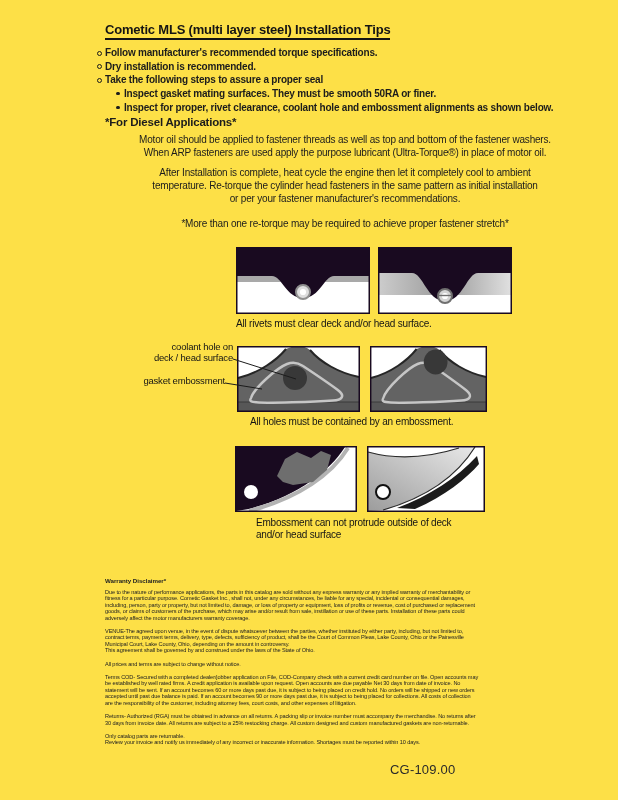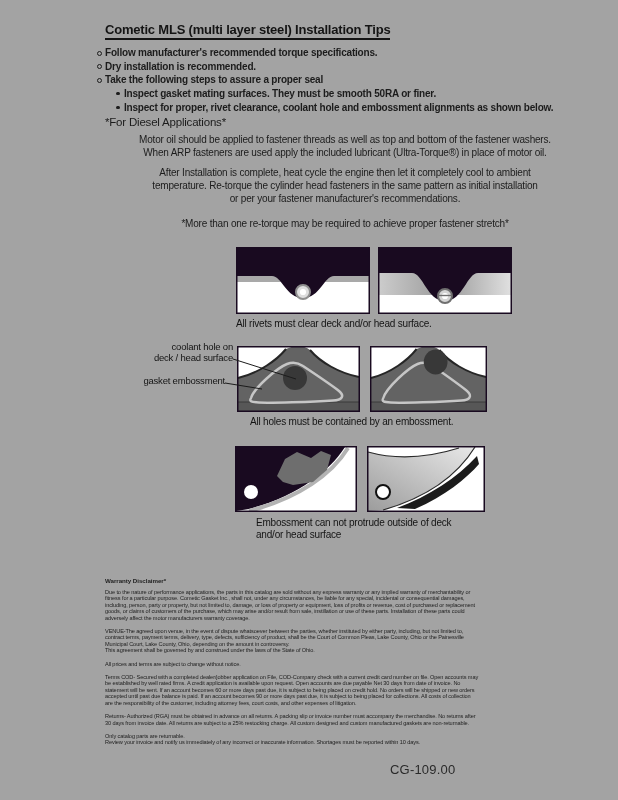--- a/index.html
+++ b/index.html
@@ -1,17 +1,17 @@
 <!DOCTYPE html>
 <html><head>
 <meta charset="utf-8">
 <style>
   html,body{margin:0;padding:0;background:#ffffff;}
   .page{
-    position:relative;width:618px;height:800px;background:#a3a3a3;
+    position:relative;width:618px;height:800px;background:#fde047;
     font-family:"Liberation Sans",sans-serif;color:#1c1c1c;overflow:hidden;
   }
   
   .tips{position:absolute;left:105px;top:20px;width:470px;}
   .title{
     display:inline-block;font-size:13px;font-weight:bold;letter-spacing:-0.2px;
     border-bottom:2px solid #141414;padding-bottom:1px;margin:0 0 7px 0;color:#141414;
   }
   .bullets{list-style:none;margin:0;padding:0;font-size:10px;letter-spacing:-0.2px;font-weight:bold;}
   .bullets li{position:relative;padding-left:8px;margin:0 0 2.2px 0;line-height:11.5px;white-space:nowrap;margin-left:-8px;}
@@ -19,21 +19,21 @@
     content:"";position:absolute;left:0;top:3.5px;width:3px;height:3px;
     border:1px solid #1c1c1c;border-radius:50%;
   }
   .bullets li.sub{margin-left:11px;}
   .bullets li.sub::before{
     content:"";position:absolute;left:0;top:3.8px;width:3.6px;height:3.6px;
     background:#1c1c1c;border-radius:50%;
   }
   
   .diesel{position:absolute;left:105px;top:116px;width:480px;}
-  .diesel .heading{font-size:11.5px;font-weight:normal;margin:0 0 6px 0;letter-spacing:-0.2px;}
+  .diesel .heading{font-size:11.5px;font-weight:bold;margin:0 0 6px 0;letter-spacing:-0.2px;}
   .para{font-size:10px;line-height:12.9px;letter-spacing:-0.2px;margin:0 0 7px 0;white-space:nowrap;text-align:center;}
   .note{font-size:10px;letter-spacing:-0.2px;margin-top:12px;white-space:nowrap;text-align:center;}
   
   .dlabel{position:absolute;font-size:13px;letter-spacing:0.4px;text-align:left;color:#1a1a1a;margin-top:16px;}
   .dsvg{position:absolute;display:block;}
   .dcaption{position:absolute;font-size:10px;letter-spacing:-0.2px;white-space:nowrap;line-height:11.5px;color:#141414;}
   .ann{position:absolute;font-size:9.5px;letter-spacing:-0.2px;text-align:right;line-height:10.5px;white-space:nowrap;color:#141414;}
   .connectors{position:absolute;left:113px;top:338px;pointer-events:none;z-index:5;}
   
   .disclaimer{position:absolute;left:105px;top:577px;width:430px;color:#222;}
@@ -55,21 +55,21 @@
       <li class="top">Take the following steps to assure a proper seal</li>
       <li class="sub">Inspect gasket mating surfaces.  They must be smooth 50RA or finer.</li>
       <li class="sub">Inspect for proper, rivet clearance, coolant hole and embossment alignments as shown below.</li>
     </ul>
   </div>
 
   <div class="diesel">
     <div class="heading">*For Diesel Applications*</div>
     <div class="para">
         <div>Motor oil should be applied to fastener threads as well as top and bottom of the fastener washers.</div>
-        <div>When ARP fasteners are used apply the included lubricant (Ultra-Torque®) in place of motor oil.</div>
+        <div>When ARP fasteners are used apply the purpose lubricant (Ultra-Torque®) in place of motor oil.</div>
       </div>
     <div class="para">
         <div>After Installation is complete, heat cycle the engine then let it completely cool to ambient</div>
         <div>temperature. Re-torque the cylinder head fasteners in the same pattern as initial installation</div>
         <div>or per your fastener manufacturer's recommendations.</div>
       </div>
     <div class="note">*More than one re-torque may be required to achieve proper fastener stretch*</div>
   </div>
 
   <div class="dlabel" style="left:236px;top:230px;width:134px;">RIGHT</div>

